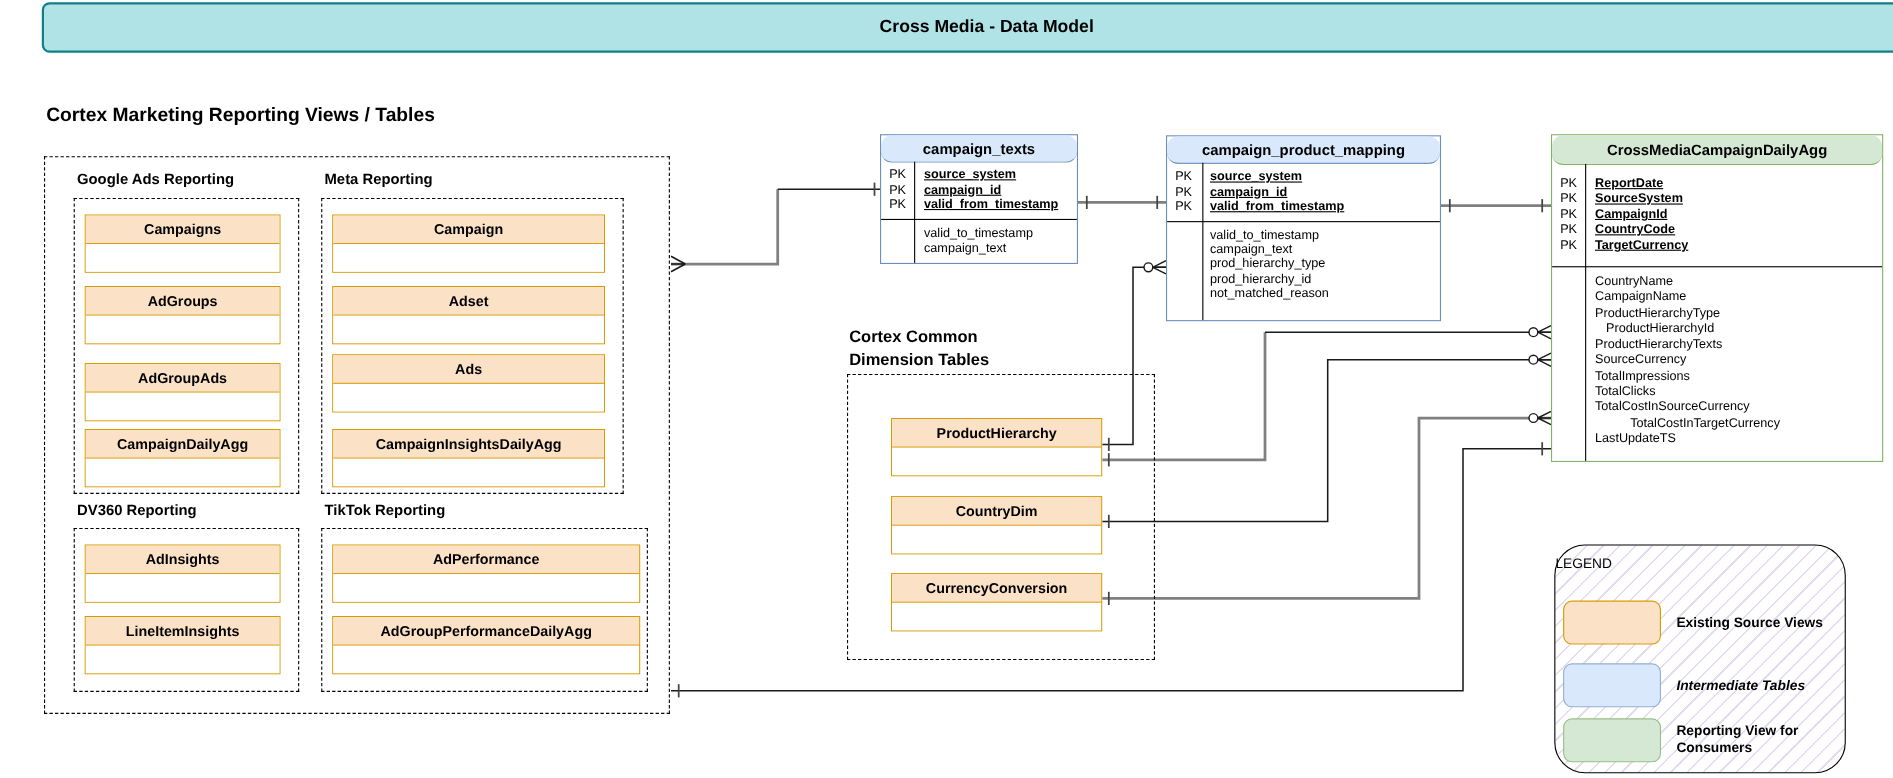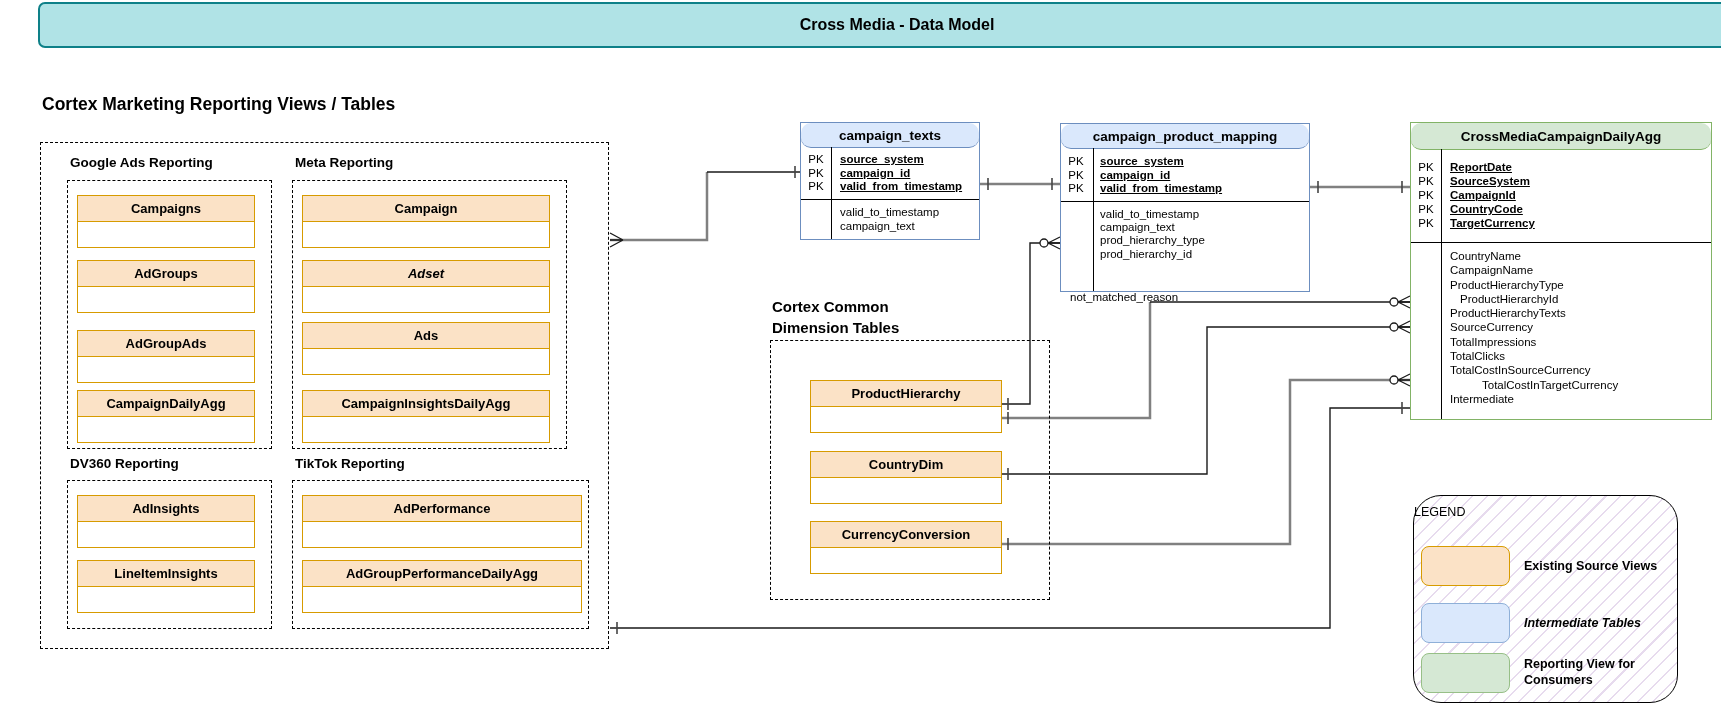--- a/index.html
+++ b/index.html
@@ -148,21 +148,21 @@
   </div>
   <div class="mini" style="left:77px;top:390px;width:178px;">
     <div class="mini-head">CampaignDailyAgg</div>
     <div class="mini-body"></div>
   </div>
 
   <div class="mini" style="left:302px;top:195px;width:248px;">
     <div class="mini-head">Campaign</div>
     <div class="mini-body"></div>
   </div>
-  <div class="mini" style="left:302px;top:260px;width:248px;font-style:italic;">
+  <div class="mini" style="left:302px;top:260px;width:248px;">
     <div class="mini-head">Adset</div>
     <div class="mini-body"></div>
   </div>
   <div class="mini" style="left:302px;top:322px;width:248px;">
     <div class="mini-head">Ads</div>
     <div class="mini-body"></div>
   </div>
   <div class="mini" style="left:302px;top:390px;width:248px;">
     <div class="mini-head">CampaignInsightsDailyAgg</div>
     <div class="mini-body"></div>
@@ -260,21 +260,21 @@
           <span class="fname">campaign_text</span>
         </div>
       <div class="row" style="line-height:13.2px;">
           <span class="pkcell"></span>
           <span class="fname">prod_hierarchy_type</span>
         </div>
       <div class="row" style="line-height:13.2px;">
           <span class="pkcell"></span>
           <span class="fname">prod_hierarchy_id</span>
         </div>
-      <div class="row" style="line-height:13.2px;flex-direction:column;">
+      <div class="row" style="line-height:13.2px;">
           <span class="pkcell"></span>
           <span class="fname">not_matched_reason</span>
         </div>
     </div>
     <div class="vline" style="top:24px;bottom:0;left:32px;"></div>
   </div>
 
   <div class="er green" style="left:1410px;top:122px;width:302px;height:298px;">
     <div class="er-title" style="height:26px;">CrossMediaCampaignDailyAgg</div>
     <div class="er-rows" style="height:92px;padding-top:10px;box-sizing:border-box;">
@@ -335,21 +335,21 @@
       <div class="row" style="line-height:14.3px;">
           <span class="pkcell"></span>
           <span class="fname">TotalCostInSourceCurrency</span>
         </div>
       <div class="row" style="line-height:14.3px;gap:32px;">
           <span class="pkcell"></span>
           <span class="fname">TotalCostInTargetCurrency</span>
         </div>
       <div class="row" style="line-height:14.3px;">
           <span class="pkcell"></span>
-          <span class="fname">Intermediate</span>
+          <span class="fname">LastUpdateTS</span>
         </div>
     </div>
     <div class="vline" style="top:26px;bottom:0;"></div>
   </div>
 
   <div class="legend">
     <div class="legend-title">LEGEND</div>
     <div class="swatch sw-orange"></div>
     <div class="swatch sw-blue"></div>
     <div class="swatch sw-green"></div>

